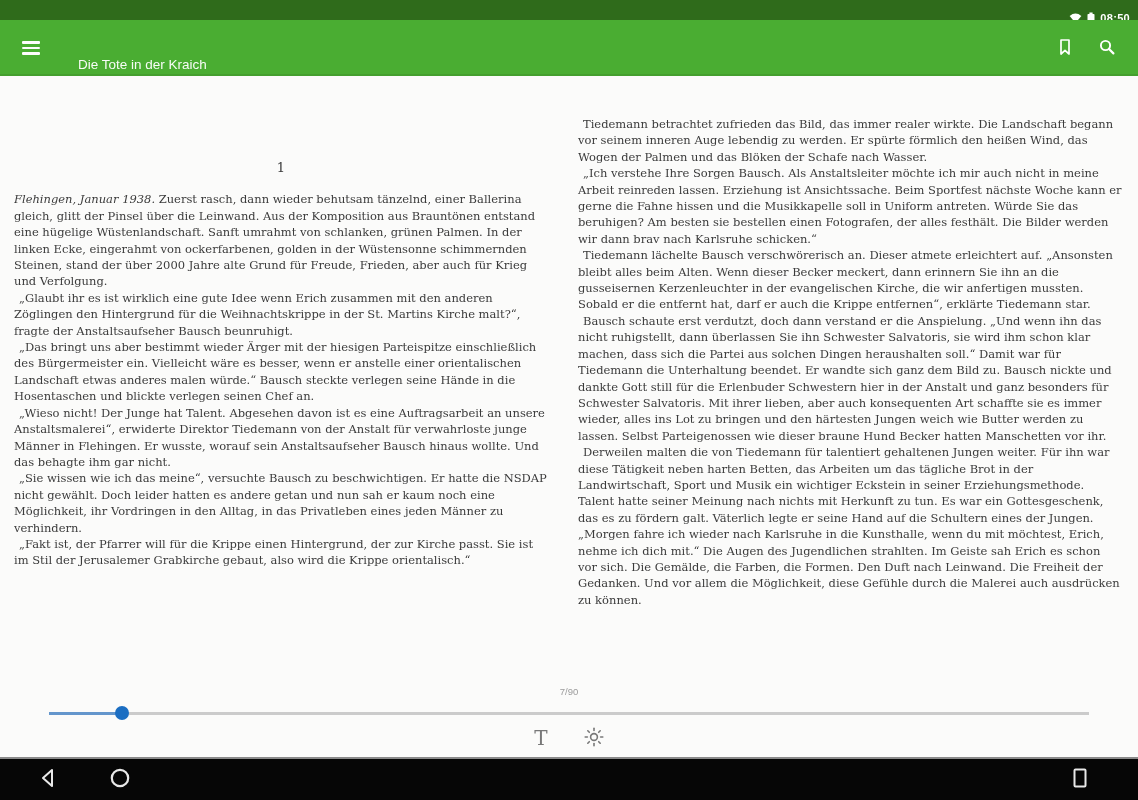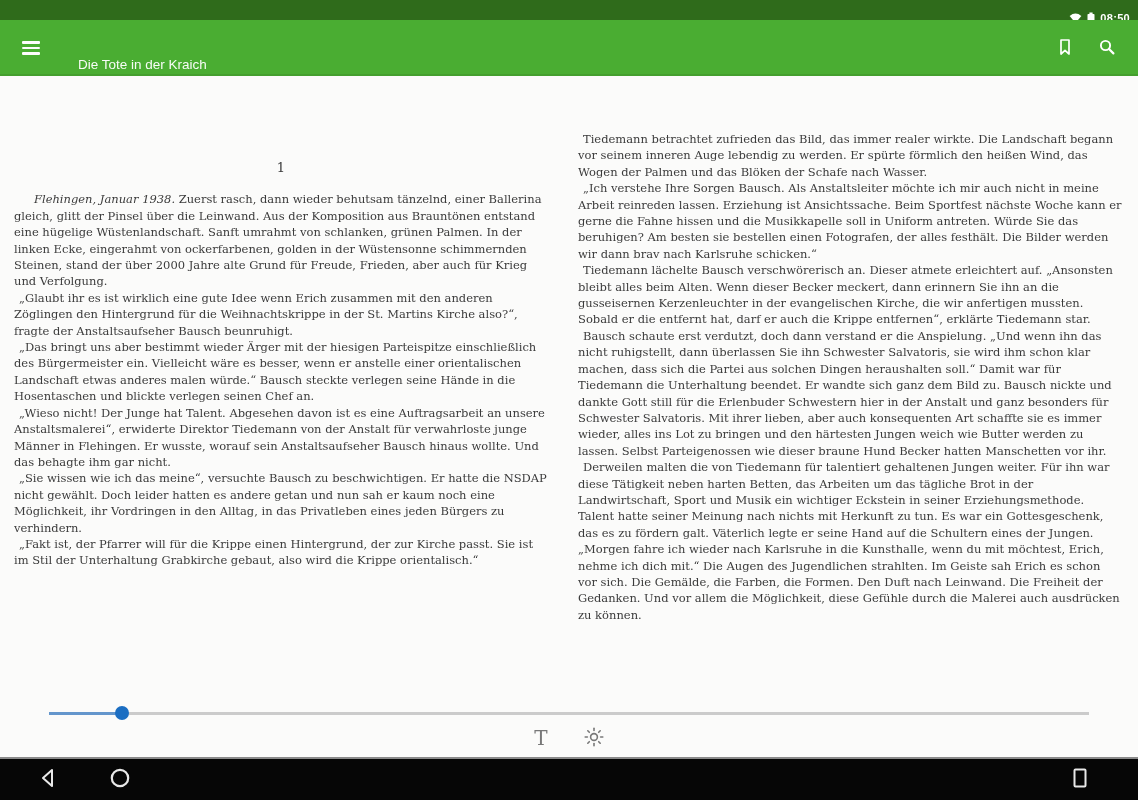--- a/index.html
+++ b/index.html
@@ -38,25 +38,25 @@
     background:#fbfbfa;
   }
   .columns {
     position:absolute; top:0; left:14px; right:16px; height:600px;
     display:flex; gap:30px; overflow:hidden;
   }
   .page-col { width:534px; flex:0 0 534px;
     font-family:"DejaVu Serif", serif; font-size:11.5px; line-height:16.4px;
     color:#3b3b3b; text-align:left; }
   .left-col { padding-top:84px; }
-  .right-col { padding-top:55px; flex:1 1 auto; width:auto; }
+  .right-col { padding-top:40px; flex:1 1 auto; width:auto; }
   .chapter-heading { text-align:center; font-size:13px; margin-bottom:15px; color:#3b3b3b; }
   .para { margin:0; }
   .para.indent { text-indent:5px; }
-  .para i { font-style:italic;margin-left:20px; }
+  .para i { font-style:italic; }
 
   
   .page-indicator {
     position:absolute; top:610px; left:0; right:0; text-align:center;
     font-size:9.5px; color:#9b9b9b;
   }
   .progress-slider { position:absolute; top:628px; left:49px; right:49px; height:18px; cursor:pointer; }
   .slider-track { position:absolute; top:8px; left:0; right:0; height:2.5px; background:#cbcbcb; }
   .slider-fill  { position:absolute; top:7.5px; left:0; height:3.5px; background:#6496cc; }
   .slider-thumb { position:absolute; top:2px; width:14px; height:14px; border-radius:50%;
@@ -126,38 +126,39 @@
       </span>
     </button>
   </div>
 
   <div class="content">
     <div class="columns">
       <div class="page-col left-col">
         <div class="chapter-heading">1</div>
         <div id="left-paragraphs">
             <p class="para"><i>Flehingen, Januar 1938.</i> Zuerst rasch, dann wieder behutsam tänzelnd, einer Ballerina gleich, glitt der Pinsel über die Leinwand. Aus der Komposition aus Brauntönen entstand eine hügelige Wüstenlandschaft. Sanft umrahmt von schlanken, grünen Palmen. In der linken Ecke, eingerahmt von ockerfarbenen, golden in der Wüstensonne schimmernden Steinen, stand der über 2000 Jahre alte Grund für Freude, Frieden, aber auch für Krieg und Verfolgung.</p>
-            <p class="para indent">„Glaubt ihr es ist wirklich eine gute Idee wenn Erich zusammen mit den anderen Zöglingen den Hintergrund für die Weihnachtskrippe in der St. Martins Kirche also?“, fragte der Anstaltsaufseher Bausch beunruhigt.</p>
+            <p class="para indent">„Glaubt ihr es ist wirklich eine gute Idee wenn Erich zusammen mit den anderen Zöglingen den Hintergrund für die Weihnachtskrippe in der St. Martins Kirche malt?“, fragte der Anstaltsaufseher Bausch beunruhigt.</p>
             <p class="para indent">„Das bringt uns aber bestimmt wieder Ärger mit der hiesigen Parteispitze einschließlich des Bürgermeister ein. Vielleicht wäre es besser, wenn er anstelle einer orientalischen Landschaft etwas anderes malen würde.“ Bausch steckte verlegen seine Hände in die Hosentaschen und blickte verlegen seinen Chef an.</p>
             <p class="para indent">„Wieso nicht! Der Junge hat Talent. Abgesehen davon ist es eine Auftragsarbeit an unsere Anstaltsmalerei“, erwiderte Direktor Tiedemann von der Anstalt für verwahrloste junge Männer in Flehingen. Er wusste, worauf sein Anstaltsaufseher Bausch hinaus wollte. Und das behagte ihm gar nicht.</p>
-            <p class="para indent">„Sie wissen wie ich das meine“, versuchte Bausch zu beschwichtigen. Er hatte die NSDAP nicht gewählt. Doch leider hatten es andere getan und nun sah er kaum noch eine Möglichkeit, ihr Vordringen in den Alltag, in das Privatleben eines jeden Bürgers zu verhindern.</p>
-            <p class="para indent">„Fakt ist, der Pfarrer will für die Krippe einen Hintergrund, der zur Kirche passt. Sie ist im Stil der Unterhaltung Grabkirche gebaut, also wird die Krippe orientalisch.“</p>
+            <p class="para indent">„Sie wissen wie ich das meine“, versuchte Bausch zu beschwichtigen. Er hatte die NSDAP nicht gewählt. Doch leider hatten es andere getan und nun sah er kaum noch eine Möglichkeit, ihr Vordringen in den Alltag, in das Privatleben eines jeden Männer zu verhindern.</p>
+            <p class="para indent">„Fakt ist, der Pfarrer will für die Krippe einen Hintergrund, der zur Kirche passt. Sie ist im Stil der Jerusalemer Grabkirche gebaut, also wird die Krippe orientalisch.“</p>
           </div>
       </div>
       <div class="page-col right-col">
         <div id="right-paragraphs">
             <p class="para indent">Tiedemann betrachtet zufrieden das Bild, das immer realer wirkte. Die Landschaft begann vor seinem inneren Auge lebendig zu werden. Er spürte förmlich den heißen Wind, das Wogen der Palmen und das Blöken der Schafe nach Wasser.</p>
             <p class="para indent">„Ich verstehe Ihre Sorgen Bausch. Als Anstaltsleiter möchte ich mir auch nicht in meine Arbeit reinreden lassen. Erziehung ist Ansichtssache. Beim Sportfest nächste Woche kann er gerne die Fahne hissen und die Musikkapelle soll in Uniform antreten. Würde Sie das beruhigen? Am besten sie bestellen einen Fotografen, der alles festhält. Die Bilder werden wir dann brav nach Karlsruhe schicken.“</p>
             <p class="para indent">Tiedemann lächelte Bausch verschwörerisch an. Dieser atmete erleichtert auf. „Ansonsten bleibt alles beim Alten. Wenn dieser Becker meckert, dann erinnern Sie ihn an die gusseisernen Kerzenleuchter in der evangelischen Kirche, die wir anfertigen mussten. Sobald er die entfernt hat, darf er auch die Krippe entfernen“, erklärte Tiedemann star.</p>
             <p class="para indent">Bausch schaute erst verdutzt, doch dann verstand er die Anspielung. „Und wenn ihn das nicht ruhigstellt, dann überlassen Sie ihn Schwester Salvatoris, sie wird ihm schon klar machen, dass sich die Partei aus solchen Dingen heraushalten soll.“ Damit war für Tiedemann die Unterhaltung beendet. Er wandte sich ganz dem Bild zu. Bausch nickte und dankte Gott still für die Erlenbuder Schwestern hier in der Anstalt und ganz besonders für Schwester Salvatoris. Mit ihrer lieben, aber auch konsequenten Art schaffte sie es immer wieder, alles ins Lot zu bringen und den härtesten Jungen weich wie Butter werden zu lassen. Selbst Parteigenossen wie dieser braune Hund Becker hatten Manschetten vor ihr.</p>
             <p class="para indent">Derweilen malten die von Tiedemann für talentiert gehaltenen Jungen weiter. Für ihn war diese Tätigkeit neben harten Betten, das Arbeiten um das tägliche Brot in der Landwirtschaft, Sport und Musik ein wichtiger Eckstein in seiner Erziehungsmethode. Talent hatte seiner Meinung nach nichts mit Herkunft zu tun. Es war ein Gottesgeschenk, das es zu fördern galt. Väterlich legte er seine Hand auf die Schultern eines der Jungen. „Morgen fahre ich wieder nach Karlsruhe in die Kunsthalle, wenn du mit möchtest, Erich, nehme ich dich mit.“ Die Augen des Jugendlichen strahlten. Im Geiste sah Erich es schon vor sich. Die Gemälde, die Farben, die Formen. Den Duft nach Leinwand. Die Freiheit der Gedanken. Und vor allem die Möglichkeit, diese Gefühle durch die Malerei auch ausdrücken zu können.</p>
           </div>
       </div>
     </div>
 
+    <div class="page-indicator">7/90</div>
 
     <div class="progress-slider">
       <div class="slider-track"></div>
       <div class="slider-fill" id="slider-fill" style="width: 7%;"></div>
       <div class="slider-thumb" id="slider-thumb" style="left: calc(7% - 7px);"></div>
     </div>
 
     <div class="reader-icon-row">
       <button class="text-settings-button">
         <span>T</span>

